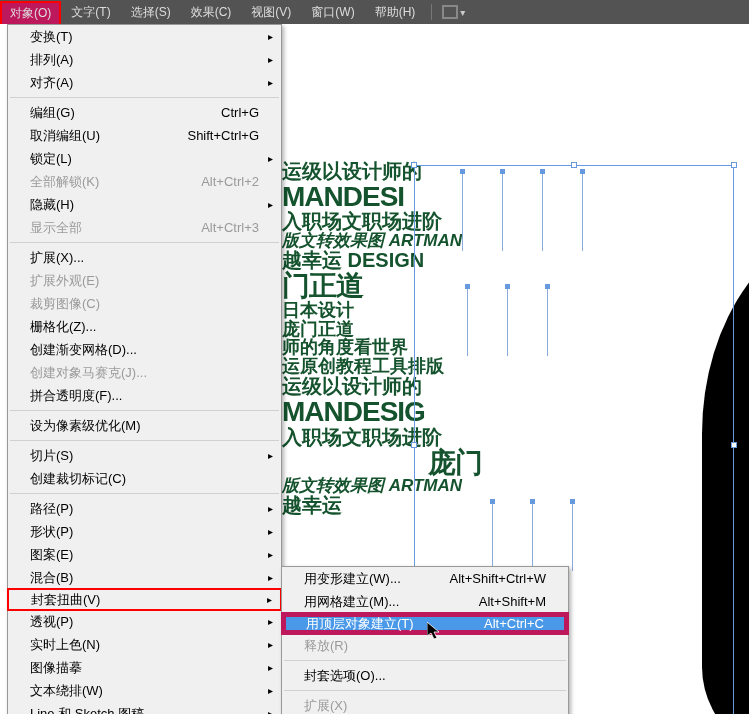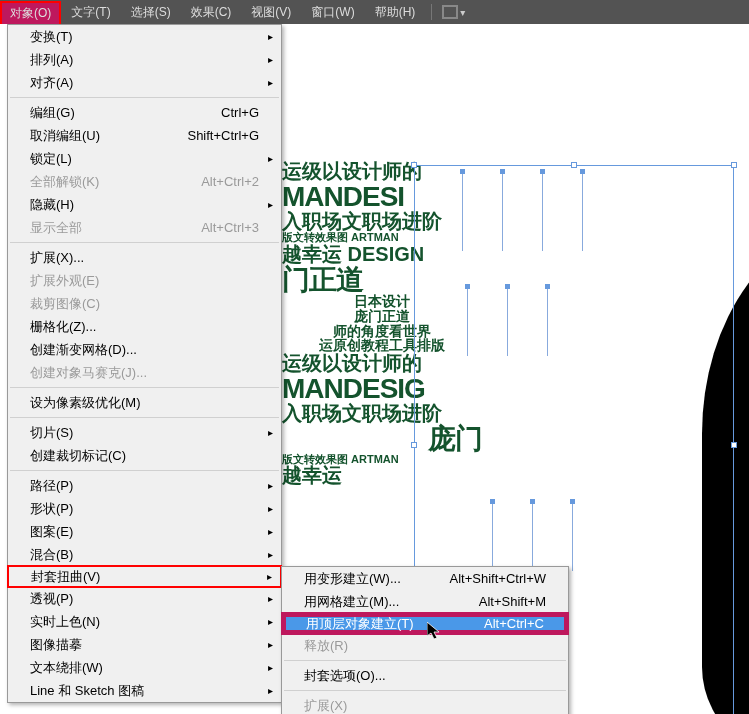--- a/index.html
+++ b/index.html
@@ -25,22 +25,22 @@
 .sub-item.highlighted { background: #4a98e8; color: #fff; border: 5px solid #be185d; margin: -1px; padding: 0 20px; }
 
 .cursor { position: absolute; left: 427px; top: 622px; z-index: 200; }
 .cursor svg { display: block; }
 
 .canvas { position: absolute; left: 282px; top: 61px; right: 0; bottom: 0; background: #fff; }
 .text-bg { position: absolute; left: 0; top: 100px; width: 200px; color: #14532d; font-weight: bold; line-height: 1.05; overflow: hidden; }
 .tline { white-space: nowrap; font-family: Arial, sans-serif; }
 .big { font-size: 28px; letter-spacing: -1px; }
 .med { font-size: 20px; }
-.sm { font-size: 14px; text-align: center; }
-.xs { font-size: 11px; }
+.sm { font-size: 18px; }
+.xs { font-size: 17px; font-style: italic; }
 
 .silhouette { position: absolute; left: 420px; top: 162px; width: 310px; height: 555px; background: #000; border-radius: 50% 50% 45% 45% / 38% 38% 20% 20%; }
 .silhouette::after { content: ""; position: absolute; left: 80px; top: 380px; width: 150px; height: 200px; background: #000; border-radius: 20px 20px 40px 40px; }
 
 .sel-box { position: absolute; border: 1px solid #6699dd; }
 .handle { position: absolute; width: 6px; height: 6px; border: 1px solid #6699dd; background: #fff; }
 .anchor { position: absolute; width: 5px; height: 5px; background: #6699dd; }
 .guide { position: absolute; width: 1px; background: #88aadd; }
 </style>
 </head>
@@ -108,20 +108,23 @@
       <span>裁剪图像(C)</span>
     </div>
     <div class="dd-item">
       <span>栅格化(Z)...</span>
     </div>
     <div class="dd-item">
       <span>创建渐变网格(D)...</span>
     </div>
     <div class="dd-item disabled">
       <span>创建对象马赛克(J)...</span>
+    </div>
+    <div class="dd-item">
+      <span>拼合透明度(F)...</span>
     </div>
     <div class="dd-sep"></div>
     <div class="dd-item">
       <span>设为像素级优化(M)</span>
     </div>
     <div class="dd-sep"></div>
     <div class="dd-item">
       <span>切片(S)</span>
       <span class="arrow">▸</span>
     </div>

